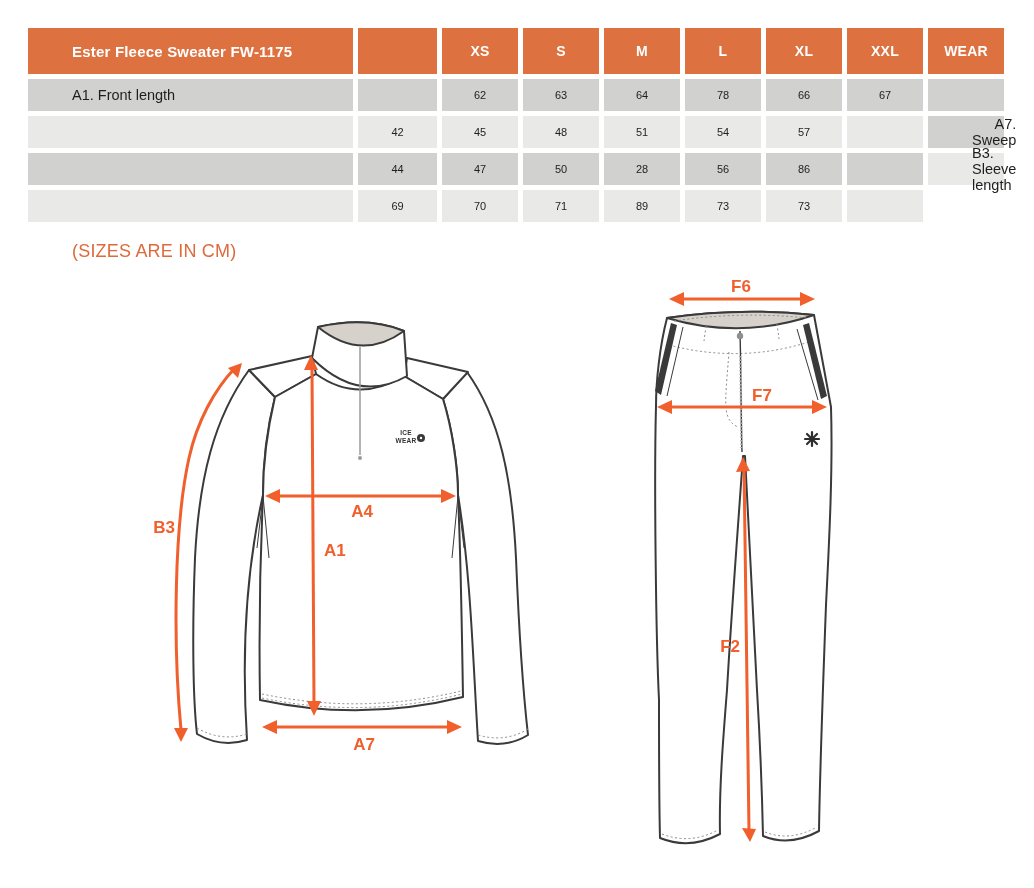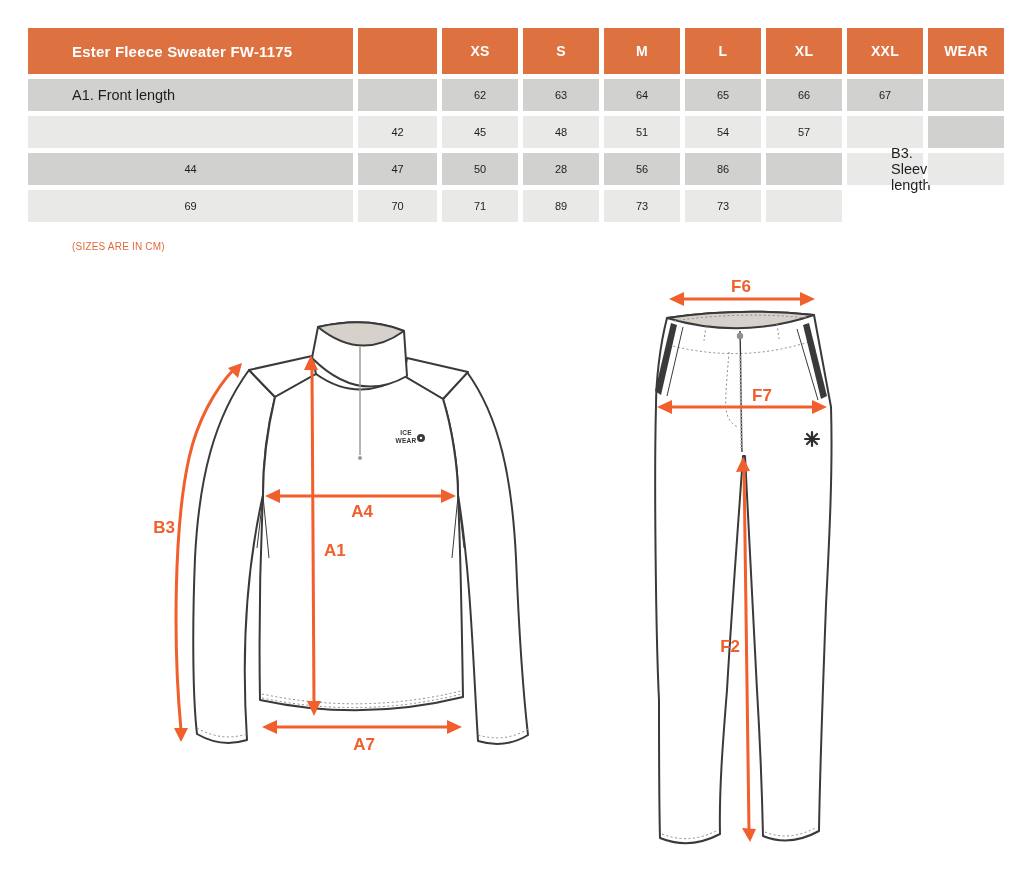--- a/index.html
+++ b/index.html
@@ -13,21 +13,21 @@
   .cell{display:flex;align-items:center;justify-content:center;box-sizing:border-box;}
   .cell.h{background:var(--c-header-bg,#DD7140);color:#fff;height:46px;
           font-weight:bold;font-size:14px;letter-spacing:.2px;}
   .cell.h.title{justify-content:flex-start;padding-left:44px;font-size:15px;}
   .cell.b{height:32px;font-size:11px;color:#1e1e1e;}
   .cell.b.label{justify-content:flex-start;padding-left:44px;font-size:14.5px;}
   .cell.dark{background:var(--c-row-dark,#D1D1CF);text-align:right;}
   .cell.light{background:var(--c-row-light,#E9E9E7);}
 
   
-  .sizes-note{position:absolute;left:72px;top:241px;font-size:10px;
+  .sizes-note{position:absolute;left:72px;top:241px;font-size:18px;
               color:var(--c-note-text,#DE6A3C);letter-spacing:.2px;}
 
   
   .figure{position:absolute;left:0;top:270px;}
   .fw{fill:#fff;stroke:var(--c-outline,#3a3a3a);stroke-width:2;stroke-linejoin:round;}
   .grayfill{fill:var(--c-collar-fill,#D6D2CB);stroke:var(--c-outline,#3a3a3a);
             stroke-width:2;stroke-linejoin:round;}
   .seam{fill:none;stroke:var(--c-outline,#3a3a3a);stroke-width:1.4;}
   .thin{fill:none;stroke:var(--c-outline,#3a3a3a);stroke-width:1;}
   .dash{fill:none;stroke:#8a8a8a;stroke-width:1;stroke-dasharray:2 2.5;}
@@ -55,32 +55,33 @@
       <div class="cell h">M</div>
       <div class="cell h">L</div>
       <div class="cell h">XL</div>
       <div class="cell h">XXL</div>
       <div class="cell h">WEAR</div>
       <div class="cell b label dark">A1. Front length</div>
       <div class="cell b dark"></div>
       <div class="cell b dark">62</div>
       <div class="cell b dark">63</div>
       <div class="cell b dark">64</div>
-      <div class="cell b dark">65</div>
+      <div class="cell b dark">78</div>
       <div class="cell b dark">66</div>
       <div class="cell b dark">67</div>
       <div class="cell b dark"></div>
       <div class="cell b light"></div>
       <div class="cell b light">42</div>
       <div class="cell b light">45</div>
       <div class="cell b light">48</div>
       <div class="cell b light">51</div>
       <div class="cell b light">54</div>
       <div class="cell b light">57</div>
       <div class="cell b light"></div>
+      <div class="cell b label dark">A7. Sweep</div>
       <div class="cell b dark"></div>
       <div class="cell b dark">44</div>
       <div class="cell b dark">47</div>
       <div class="cell b dark">50</div>
       <div class="cell b dark">28</div>
       <div class="cell b dark">56</div>
       <div class="cell b dark">86</div>
       <div class="cell b dark"></div>
       <div class="cell b label light">B3. Sleeve length</div>
       <div class="cell b light"></div>

